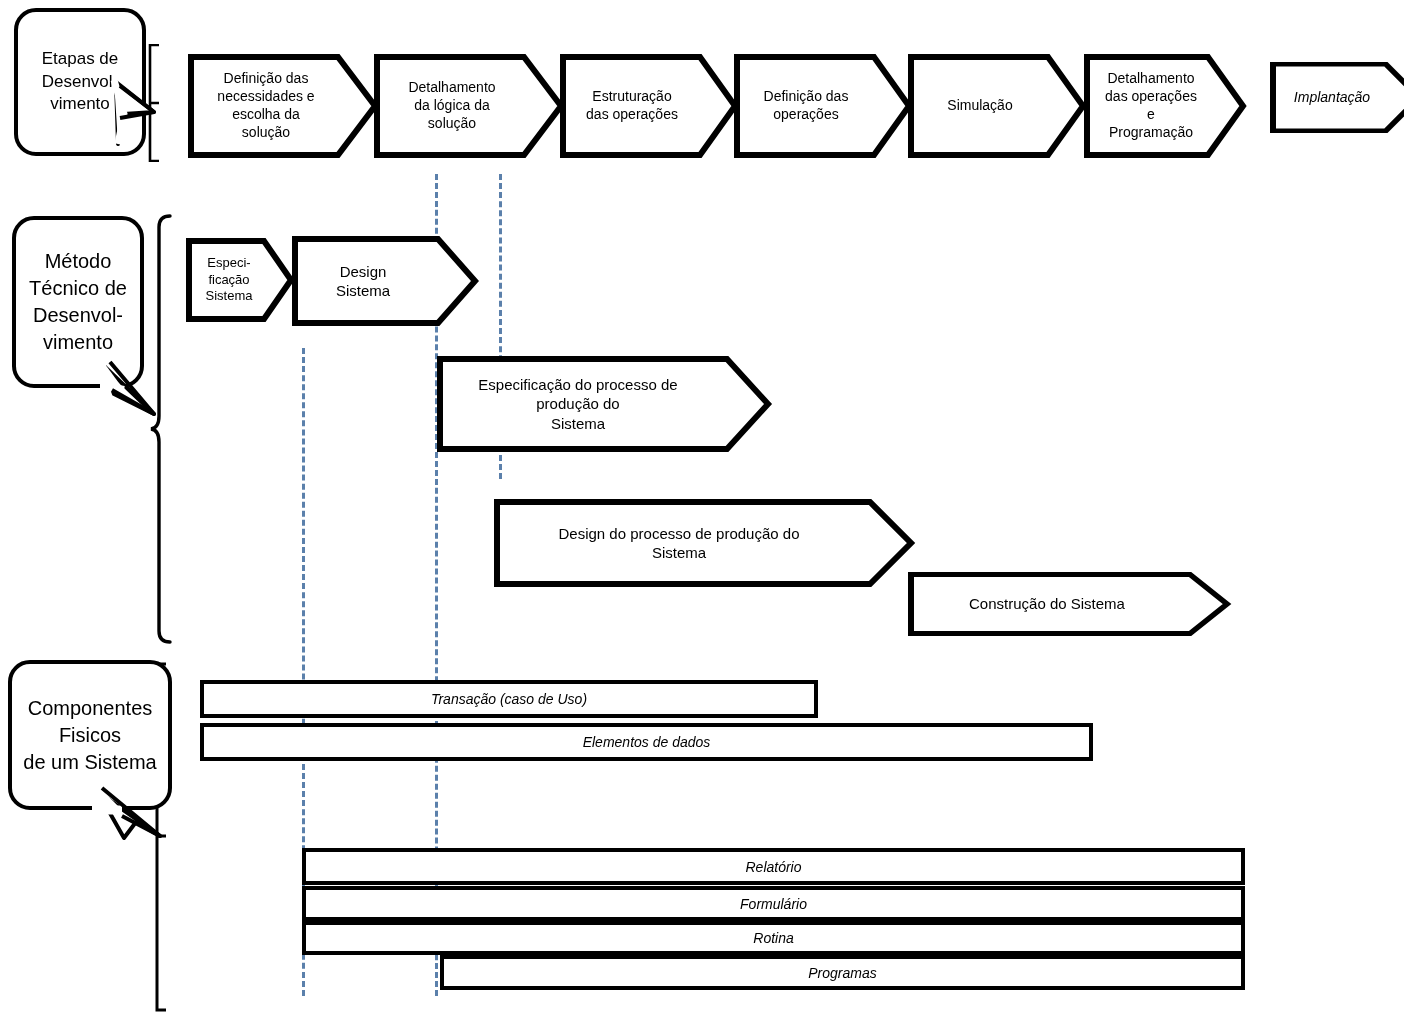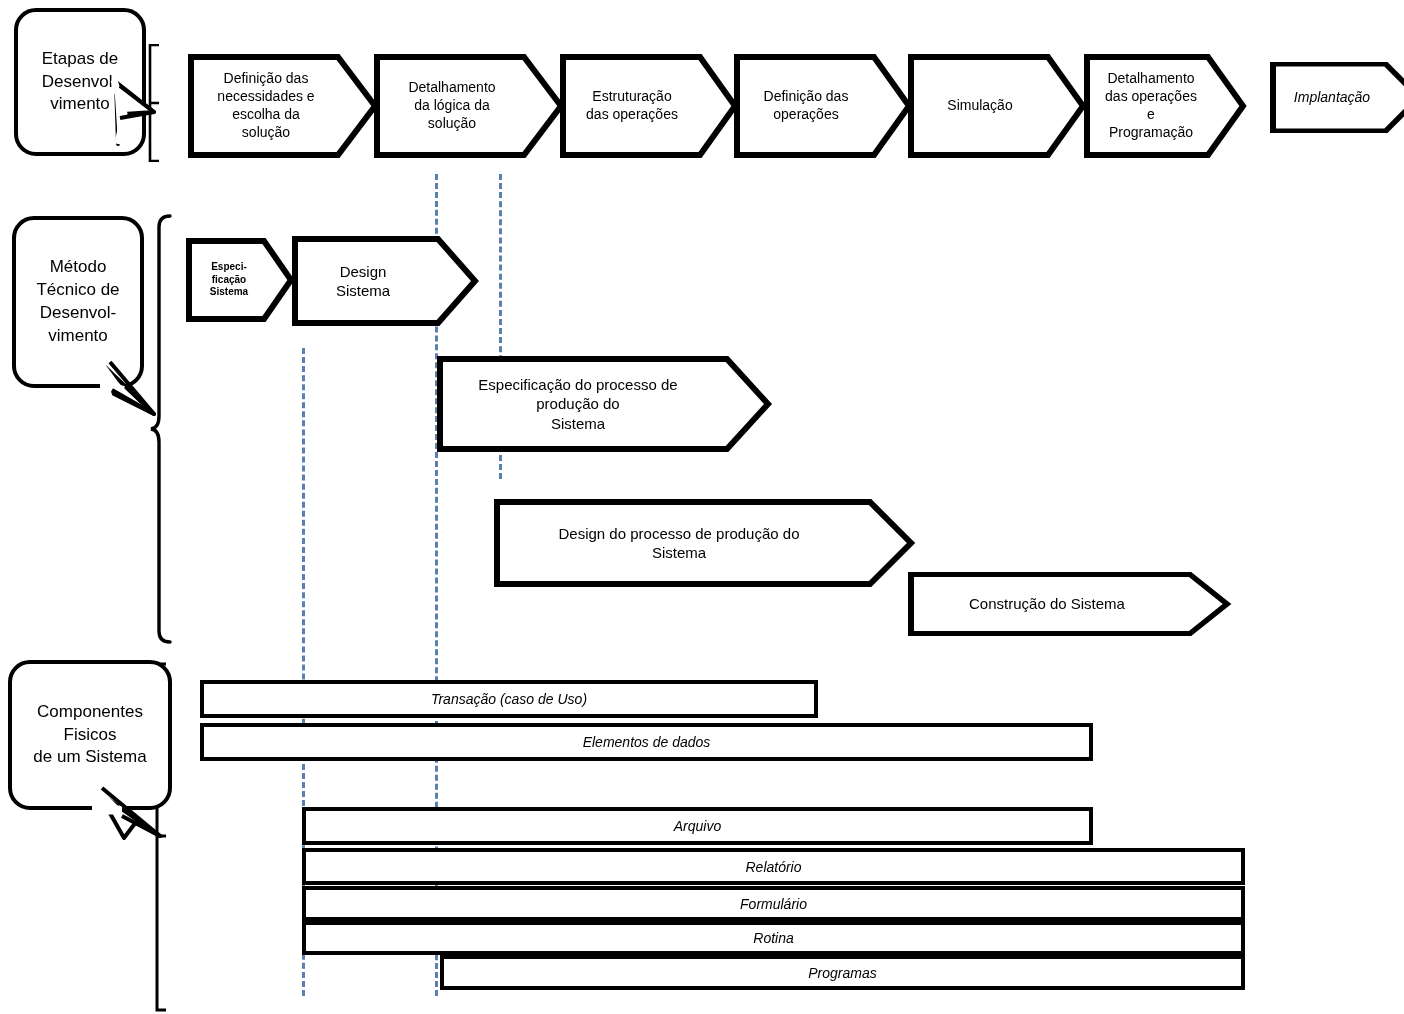--- a/index.html
+++ b/index.html
@@ -75,22 +75,22 @@
   
   .vguide {
     position: absolute;
     width: 0;
     border-left: 3px dashed #5b80ab;
     z-index: 2;
   }
 
   .t15 { font-size: 15px; }
   .t14 { font-size: 14px; }
-  .t13 { font-size: 10px; font-weight: bold; }
-  .t16 { font-size: 17px; }
+  .t13 { font-size: 13px; }
+  .t16 { font-size: 20px; }
   .t17 { font-size: 17px; }
 </style>
 </head>
 <body>
 
 <div id="canvas">
 
   <div class="vguide" style="left: 302px; top: 348px; height: 648px; border-left-color: rgb(91, 128, 171);"></div>
   <div class="vguide" style="left: 435px; top: 174px; height: 822px; border-left-color: rgb(91, 128, 171);"></div>
   <div class="vguide" style="left: 499px; top: 174px; height: 305px; border-left-color: rgb(91, 128, 171);"></div>
@@ -244,23 +244,20 @@
 
   <div class="bar t14" style="left:200px; top:680px; width:618px; height:38px;">
     <span>Transação  (caso de Uso)</span>
   </div>
 
   <div class="bar t14" style="left:200px; top:723px; width:893px; height:38px;">
     <span>Elementos de dados</span>
   </div>
 
 
-  <div class="bar t14" style="left:302px; top:807px; width:791px; height:38px;">
-    <span>Arquivo</span>
-  </div>
 
   <div class="bar t14" style="left:302px; top:886px; width:943px; height:35px;">
     <span>Formulário</span>
   </div>
 
   <div class="bar t14" style="left:302px; top:848px; width:943px; height:37px;">
     <span>Relatório</span>
   </div>
 
   <div class="bar t14" style="left:302px; top:921px; width:943px; height:34px;">

